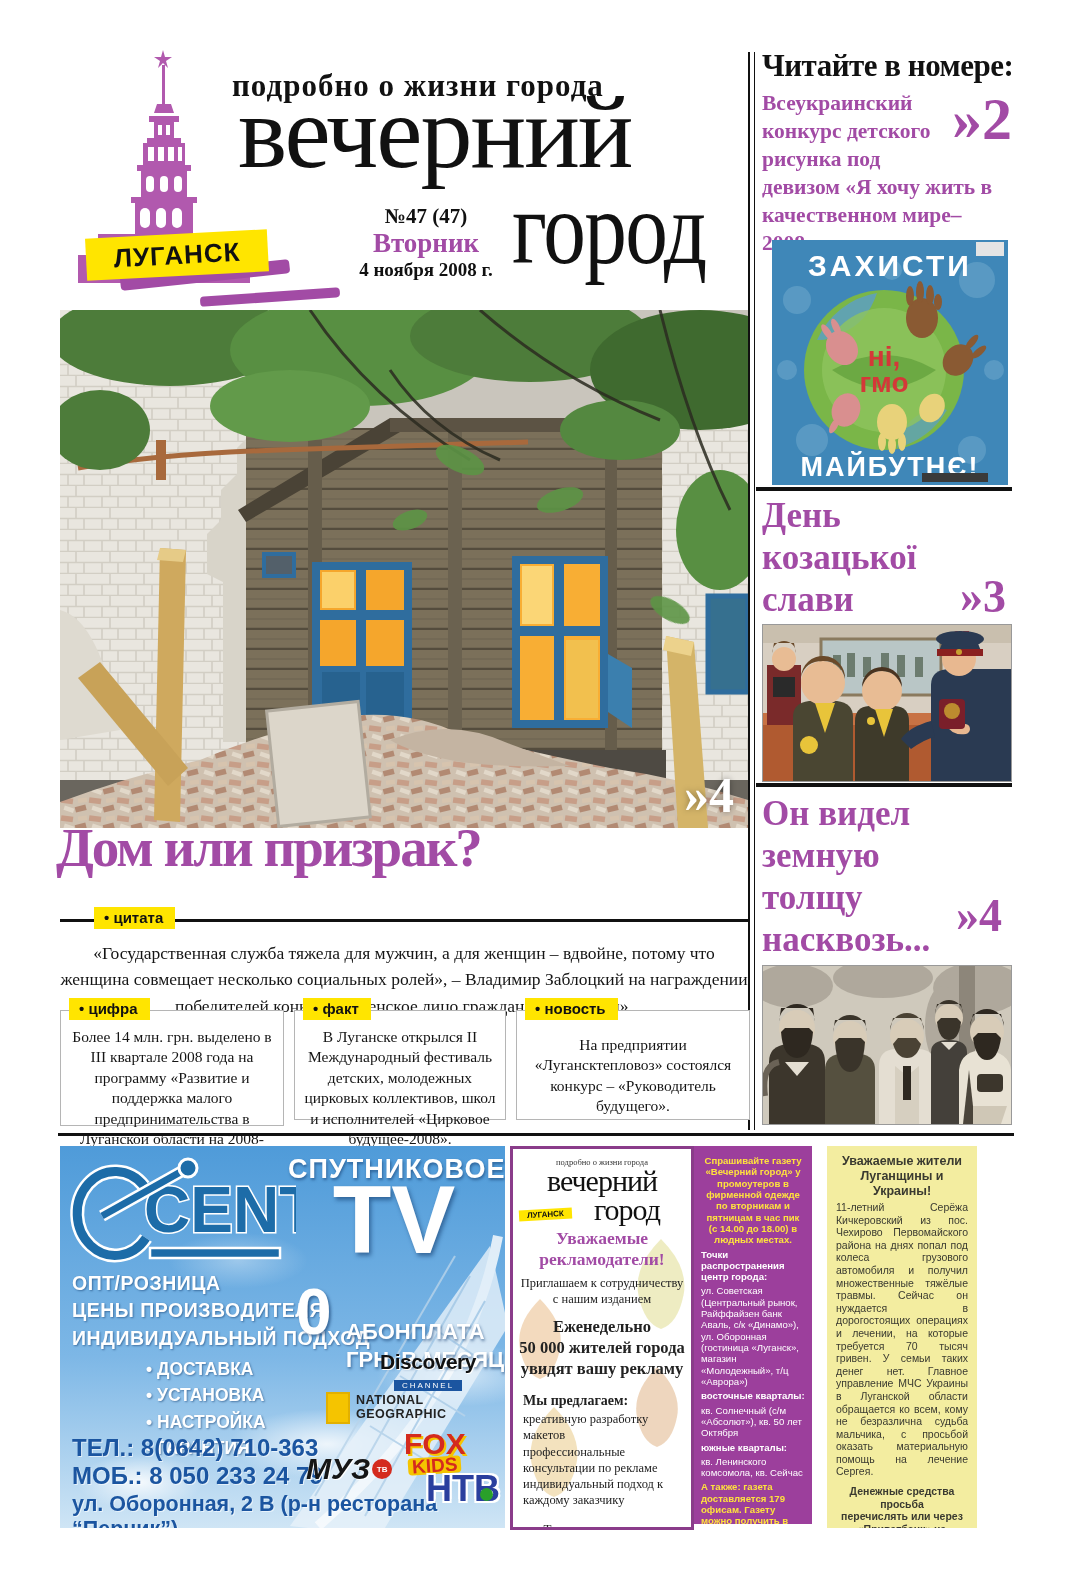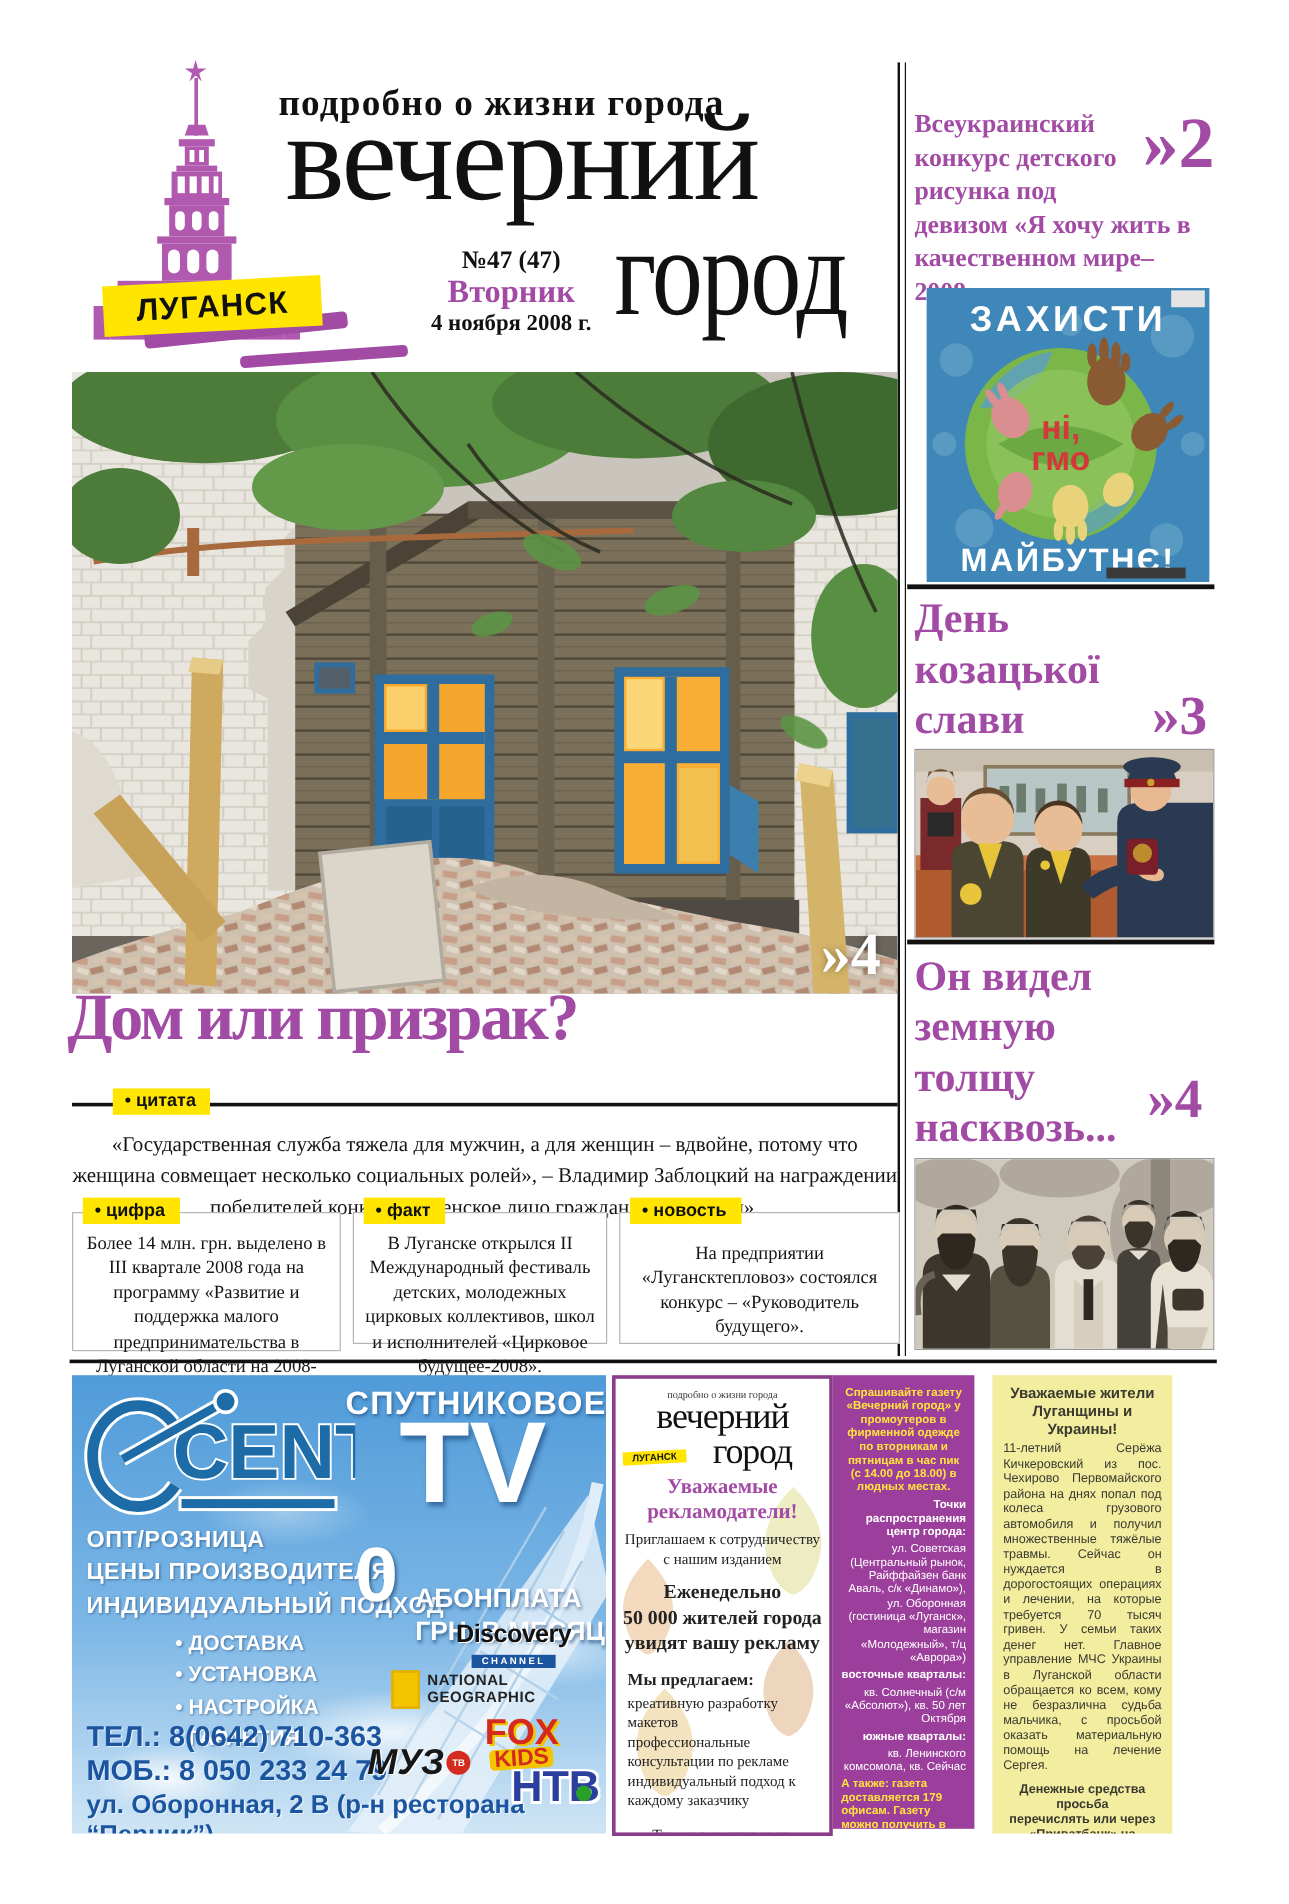--- a/index.html
+++ b/index.html
@@ -66,21 +66,21 @@
          font-size:96px;line-height:1;text-shadow:2px 3px 4px rgba(20,60,110,.6);}
   .zero{left:236px;top:134px;font-family:"Liberation Sans",sans-serif;font-weight:bold;font-size:64px;line-height:1;
         text-shadow:2px 2px 3px rgba(20,60,110,.6);}
   .zerolines{left:286px;top:140px;font-family:"Liberation Sans",sans-serif;font-weight:bold;font-size:22px;line-height:1.25;
              text-shadow:1px 2px 3px rgba(20,60,110,.6);margin-top:32px;}
   
   .disc{left:300px;top:204px;width:136px;text-align:center;color:#111;}
   .disc .d1{font-size:21px;font-weight:bold;font-family:Liberation Sans, sans-serif;letter-spacing:-.5px;
             text-shadow:1px 1px 0 #fff;}
   .disc .d2{display:inline-block;background:#1b55a0;color:#fff;font-family:"Liberation Sans",sans-serif;
-            font-size:8px;font-weight:bold;letter-spacing:2px;padding:1px 8px;margin-top:-2px;}
+            font-size:8px;font-weight:normal;letter-spacing:2px;padding:1px 8px;margin-top:-2px;}
   .ng{left:266px;top:246px;display:flex;align-items:center;gap:6px;}
   .ng .bar{width:20px;height:28px;background:#f5c400;border:2px solid #e2b000;}
   .ng .nt{font-family:"Liberation Sans",sans-serif;font-weight:bold;font-size:12.5px;line-height:1.1;color:#222;
           letter-spacing:.5px;}
   .fox{left:344px;top:284px;text-align:center;line-height:.9;}
   .fox .f1{font-family:"Liberation Sans",sans-serif;font-weight:bold;font-size:30px;color:#d42b1e;
            text-shadow:2px 2px 0 #f5c400;}
   .fox .f2{font-family:"Liberation Sans",sans-serif;font-weight:bold;font-size:19px;color:#d42b1e;
            background:#f5c400;padding:0 4px;border-radius:4px;display:inline-block;transform:rotate(-4deg);}
   .muz{left:246px;top:306px;display:flex;align-items:center;}
@@ -104,21 +104,21 @@
   .advbig{font-weight:bold;font-size:16.5px;line-height:1.25;margin-top:10px;}
   .advoffer{font-weight:bold;font-size:14px;text-align:left;margin:14px 0 0 10px;}
   .advlist{font-size:12.5px;line-height:1.3;text-align:left;margin:2px 0 0 10px;}
   .advpromise{font-size:13px;line-height:1.3;margin-top:12px;}
   
   .purpbox{left:694px;top:1146px;width:118px;height:378px;background:#9c3f9c;overflow:hidden;
            font-family:"Liberation Sans",sans-serif;font-weight:bold;font-size:9.6px;line-height:1.18;
            padding:9px 7px;box-sizing:border-box;}
   .purpbox p{margin:0 0 3px 0;}
   .purpbox .y{color:#ffe23d;text-align:center;}
-  .purpbox .w{color:#fff;text-align:right;}
+  .purpbox .w{color:#fff;}
   .purpbox .yl{color:#ffe23d;}
   
   .charbox{left:827px;top:1146px;width:150px;height:382px;background:#f3eda0;overflow:hidden;
            font-family:"Liberation Sans","DejaVu Sans",sans-serif;font-size:10.5px;line-height:1.2;color:#3a3a30;
            padding:8px 9px;box-sizing:border-box;}
   .charbox .ttl{font-weight:bold;font-size:12.5px;text-align:center;line-height:1.2;}
   .charbox .body{margin-top:2px;text-align:justify;}
   .charbox .det{margin-top:7px;font-weight:bold;text-align:center;}
 </style>
 </head>
@@ -179,20 +179,21 @@
     <div class="abs title2">город</div>
     <div class="abs issueblock">
       <div class="issue">№47 (47)</div>
       <div class="day">Вторник</div>
       <div class="date">4 ноября 2008 г.</div>
     </div>
   </header>
 
   <div class="abs vdivider"></div>
 
+  <div class="abs riititle">Читайте в номере:</div>
 
   <div class="abs rcitem">
     <span class="pref">»2</span>
     <span>Всеукраинский конкурс детского рисунка под девизом «Я хочу жить в качественном мире–2008»</span>
   </div>
 
   <div class="abs" style="left:772px;top:240px;width:236px;height:245px;">
     <svg width="236" height="245" viewBox="0 0 236 245">
       <rect width="236" height="245" fill="#3f87b8"></rect>
       <g fill="#6fa9cc" opacity=".55">

